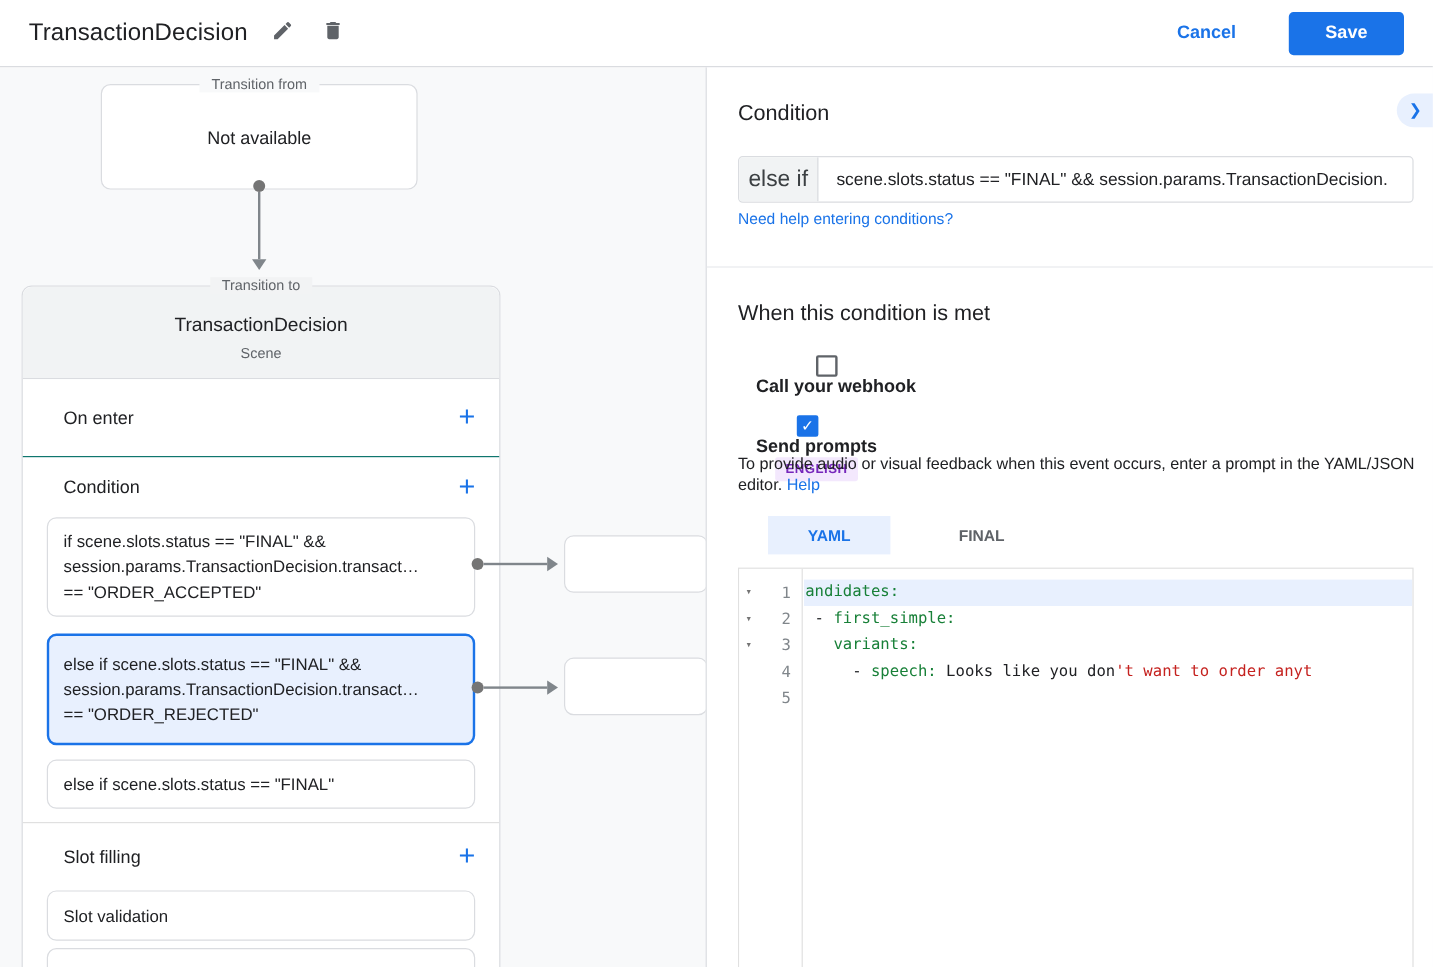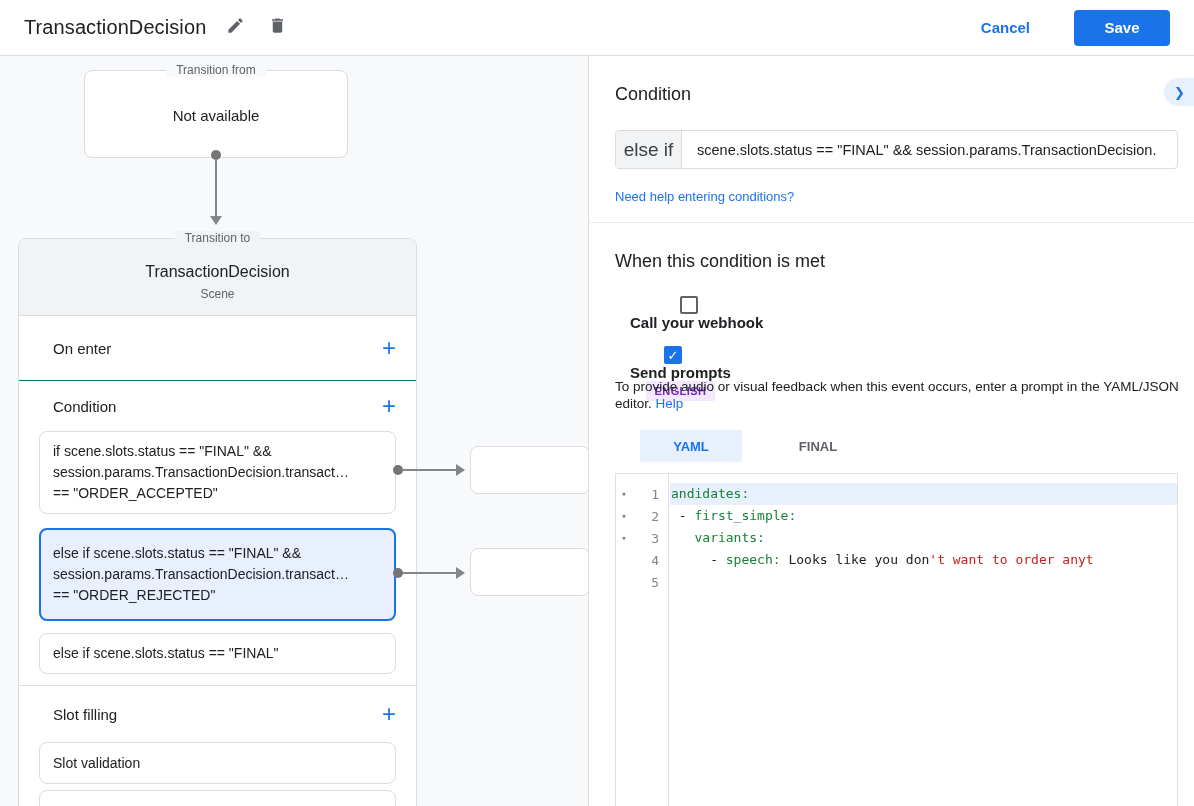--- a/index.html
+++ b/index.html
@@ -72,21 +72,21 @@
   .chevron-btn { position:absolute; right:0; top:22px; width:30px; height:28px;
     border-radius:14px 0 0 14px; background:#e8f0fe; color:#1a73e8; display:flex;
     align-items:center; justify-content:flex-start; padding-left:10px; font-size:13px;
     font-weight:700; cursor:pointer; }
   .cond-input { position:absolute; left:26px; top:74px; width:563px; height:39px;
     border:1px solid #dadce0; border-radius:4px; display:flex; overflow:hidden; background:#fff; }
   .cond-prefix { width:66px; background:#f1f3f4; border-right:1px solid #dadce0;
     display:flex; align-items:center; justify-content:center; font-size:19px; color:#3c4043; }
   .cond-expr { flex:1; display:flex; align-items:center; padding-left:15px; font-size:14.5px;
     color:#202124; white-space:nowrap; overflow:hidden; cursor:text; }
-  .help-link { position:absolute; left:26px; top:119px; font-size:13px; color:#1a73e8; cursor:pointer; text-decoration:none;margin-top:14px; }
+  .help-link { position:absolute; left:26px; top:119px; font-size:13px; color:#1a73e8; cursor:pointer; text-decoration:none; }
   .panel-divider { position:absolute; left:0; right:0; top:166px; height:1px; background:#e8eaed; }
 
   .check-row { position:absolute; left:26px; display:flex; align-items:center;flex-direction:column; }
   .checkbox { width:18px; height:18px; border:2px solid #5f6368; border-radius:2px;
     background:#fff; cursor:pointer; flex:none; }
   .checkbox.checked { background:#1a73e8; border-color:#1a73e8; color:#fff; display:flex;
     align-items:center; justify-content:center; font-size:13px; font-weight:700; }
   .check-label { font-size:15px; font-weight:700; color:#202124; margin-left:15px; }
   .lang-badge { margin-left:15px; background:#f3e8fd; color:#7627bb; font-size:11px;
     font-weight:700; letter-spacing:.4px; padding:4px 9px; border-radius:2px; }

